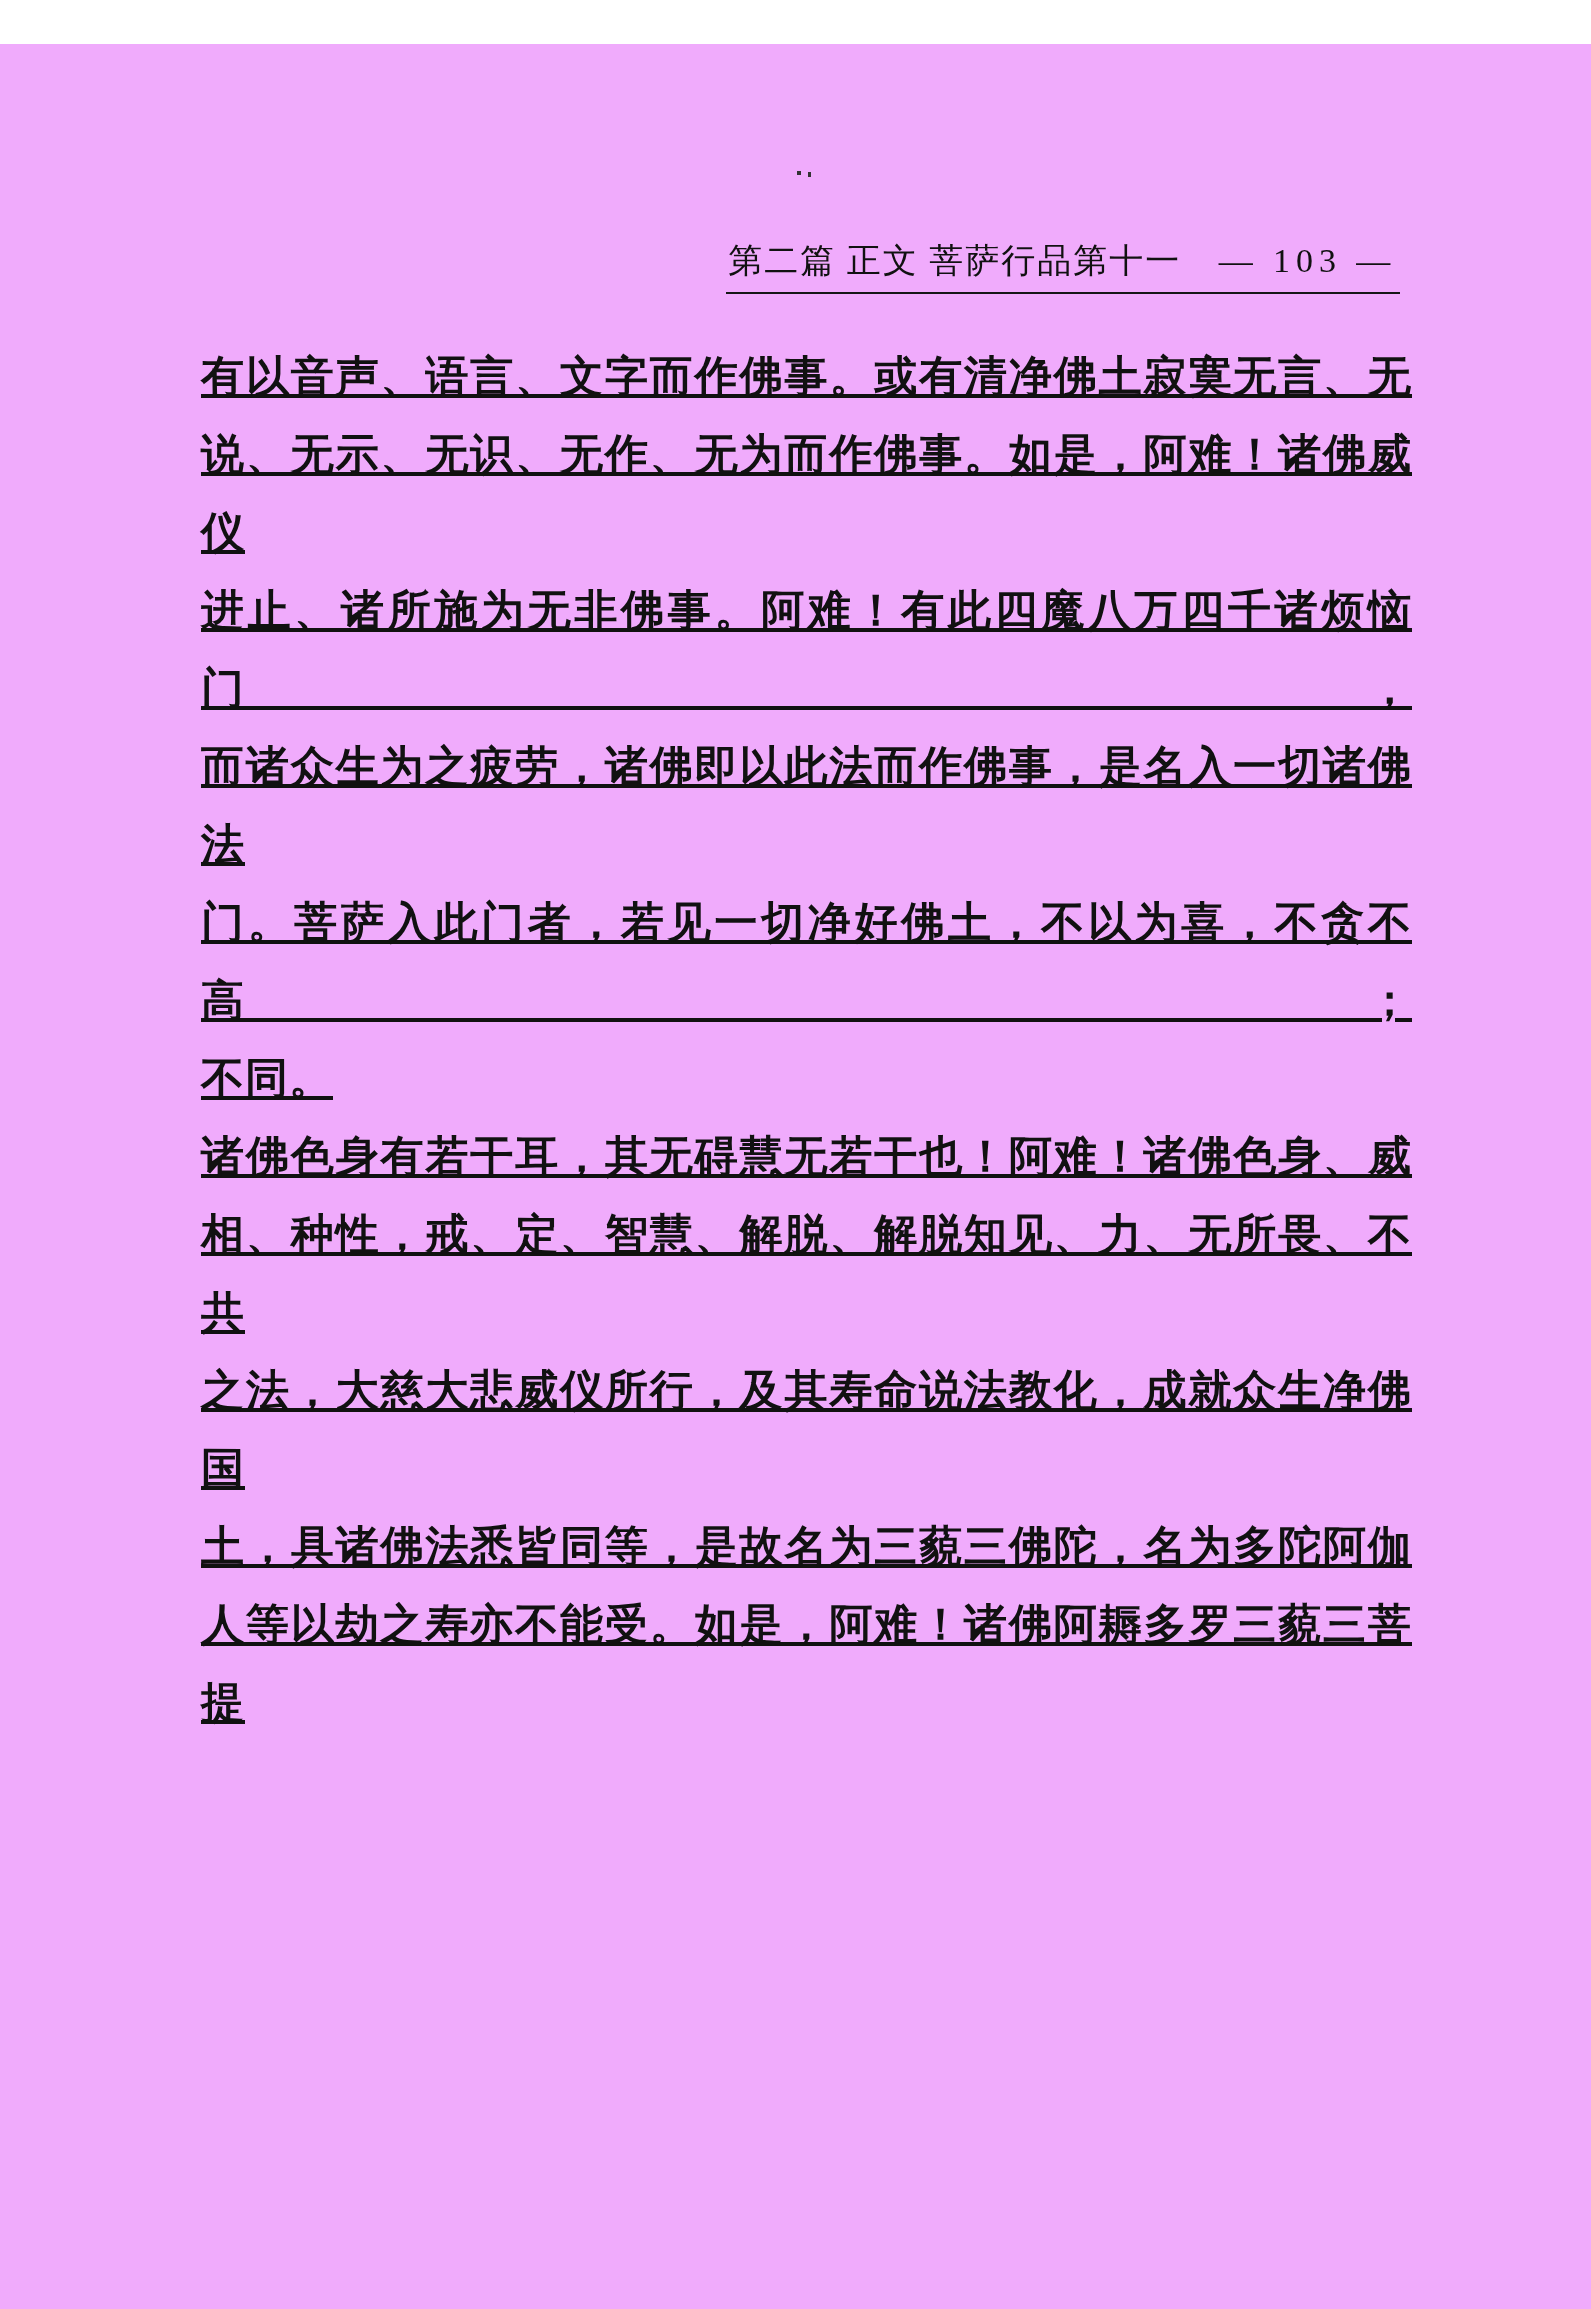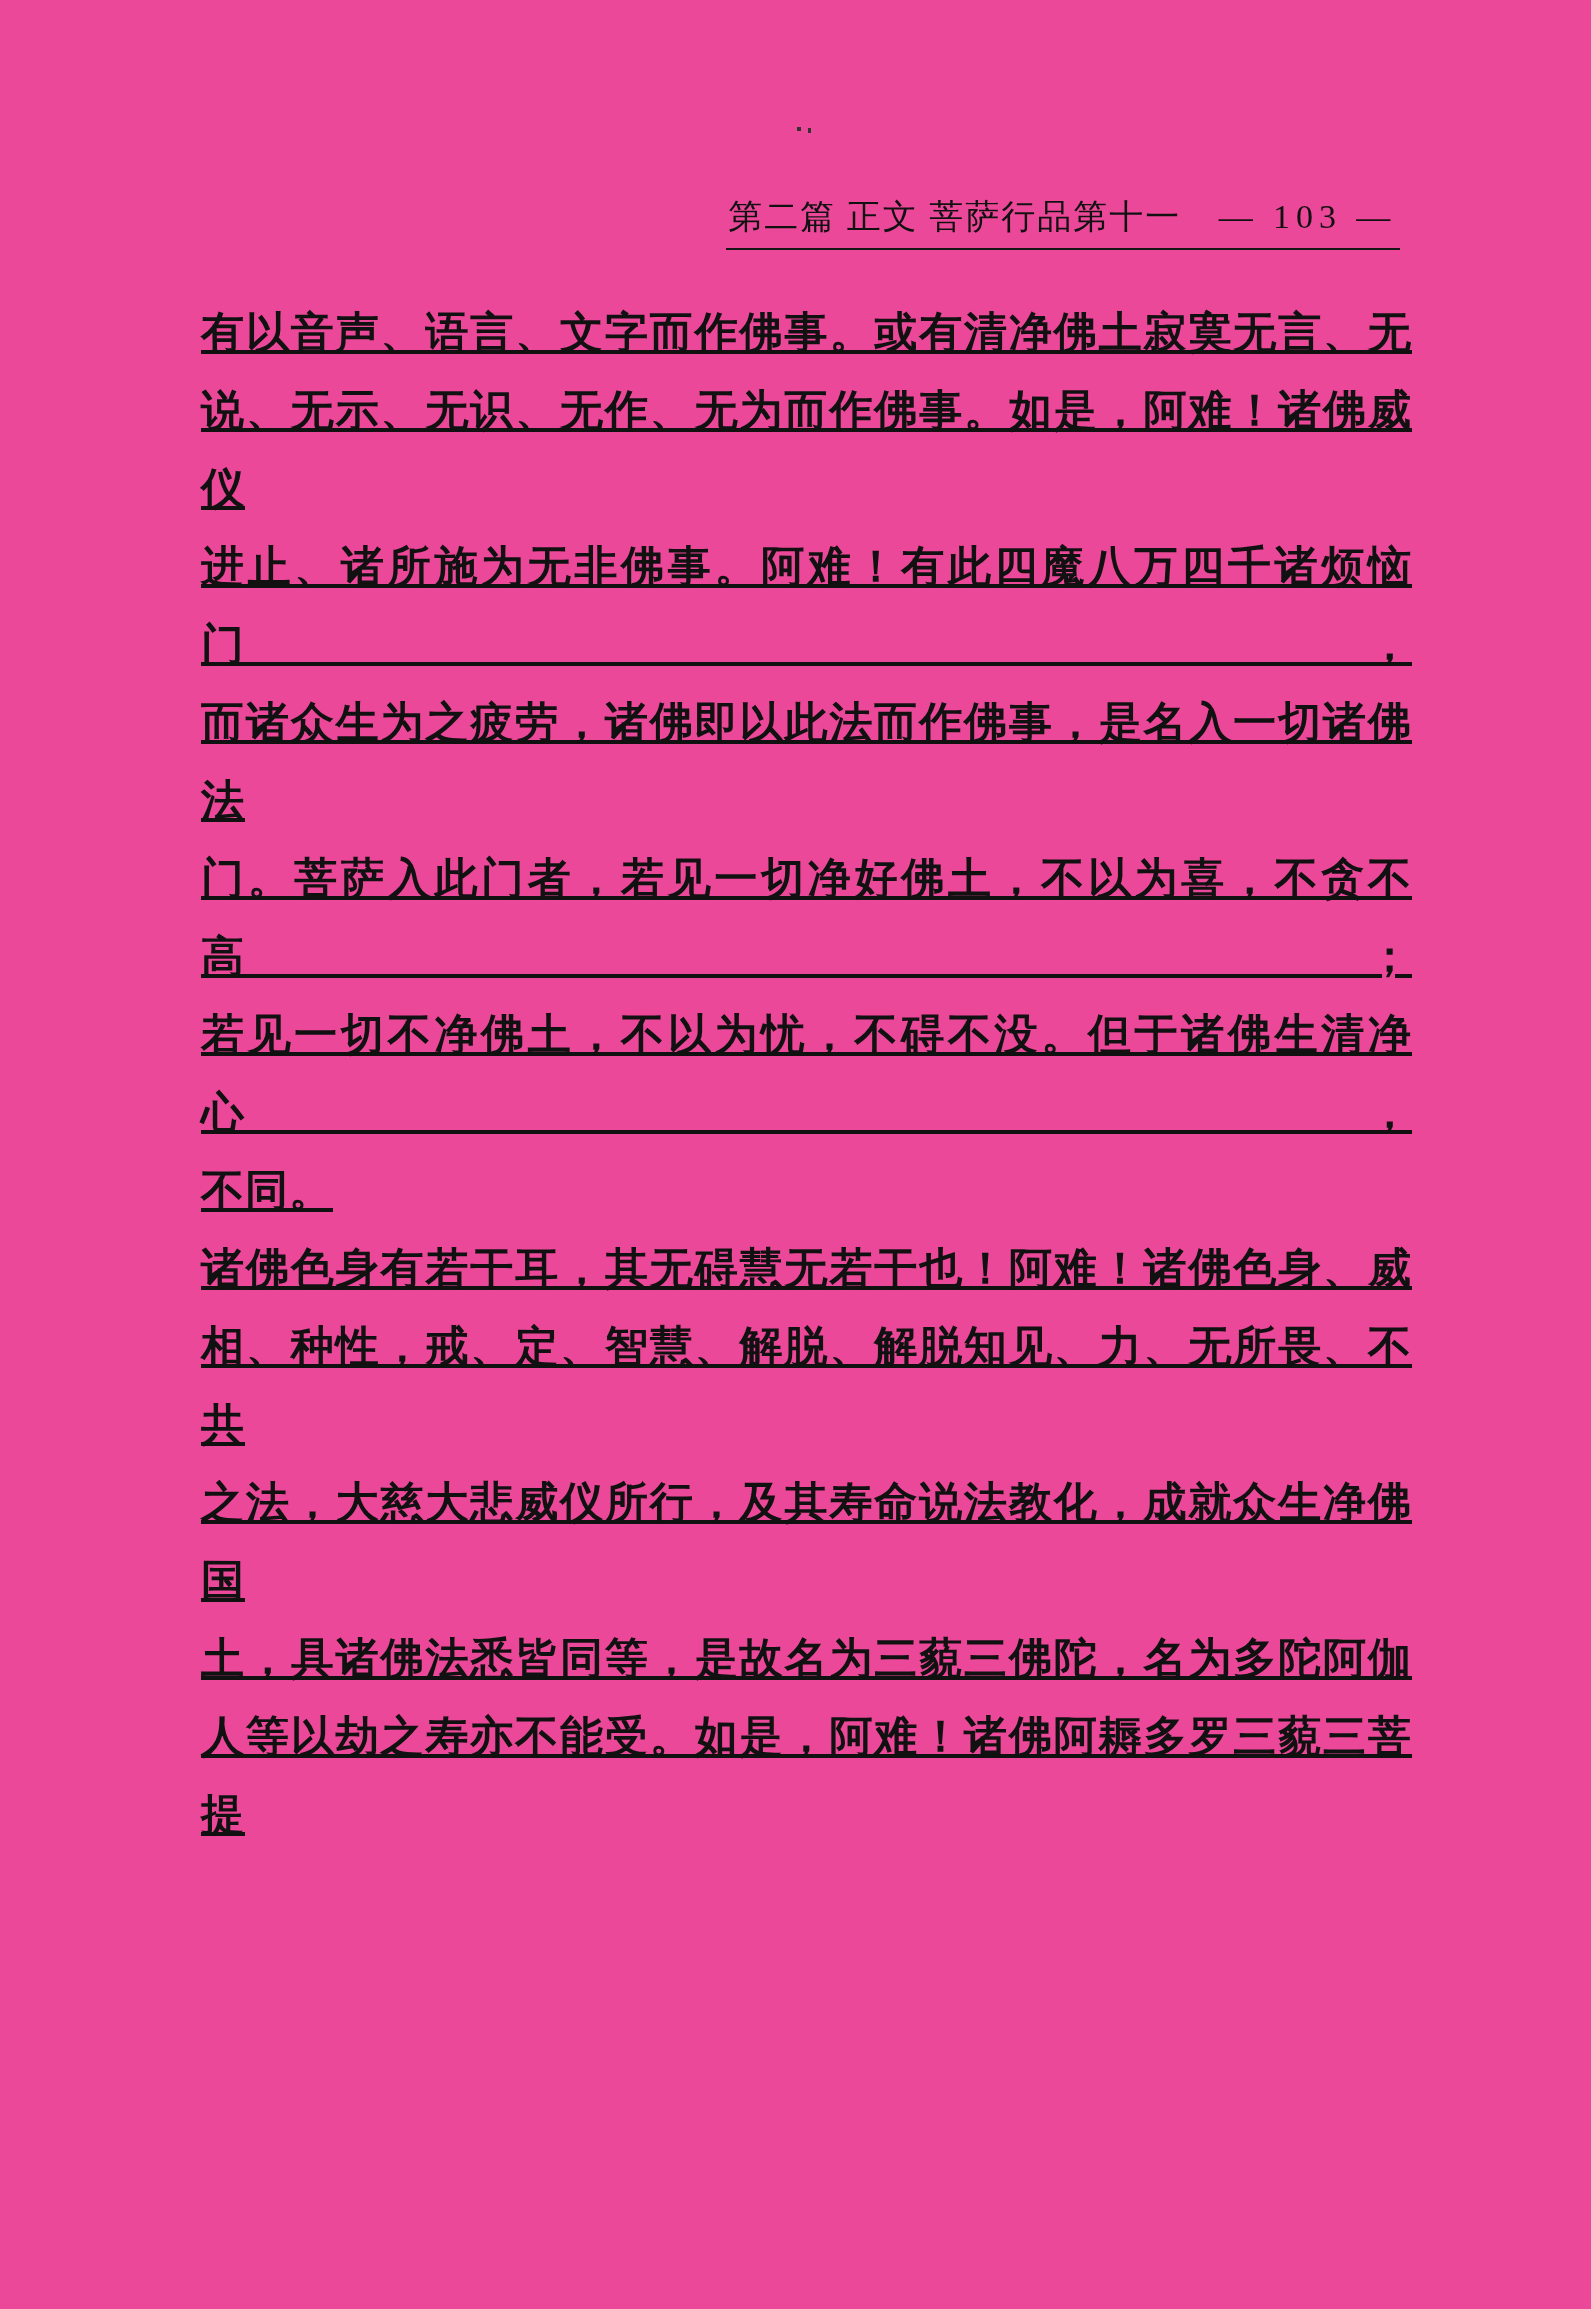--- a/index.html
+++ b/index.html
@@ -6,21 +6,22 @@
   body {
     width:1592px; height:2309px;
     background:#ffffff;
     font-family:"Liberation Sans", sans-serif;
     color:#111;
     position:relative;
     overflow:hidden;
   }
   .page {
     position:absolute; inset:0;
-    background:#ec4899;
+    background:#f0abfc;
+    margin-top:44px;
   }
   
   .running-header {
     position:absolute;
     top:197px;
     right:192px;
     font-family:"Liberation Serif", serif;
     font-size:34px;
     line-height:1.2;
     white-space:nowrap;
@@ -73,21 +74,20 @@
       <span class="hdr-folio">— 103 —</span>
     </span>
   </div>
 
   <div class="content">
       <div class="line j">有以音声、语言、文字而作佛事。或有清净佛土寂寞无言、无</div>
       <div class="line j">说、无示、无识、无作、无为而作佛事。如是，阿难！诸佛威仪</div>
       <div class="line j">进止、诸所施为无非佛事。阿难！有此四魔八万四千诸烦恼门，</div>
       <div class="line j">而诸众生为之疲劳，诸佛即以此法而作佛事，是名入一切诸佛法</div>
       <div class="line j">门。菩萨入此门者，若见一切净好佛土，不以为喜，不贪不高；</div>
-      <div class="line j">若见一切不净佛土，不以为忧，不碍不没。但于诸佛生清净心，</div>
       <div class="line je">不同。</div>
       <div class="line j">诸佛色身有若干耳，其无碍慧无若干也！阿难！诸佛色身、威</div>
       <div class="line j">相、种性，戒、定、智慧、解脱、解脱知见、力、无所畏、不共</div>
       <div class="line j">之法，大慈大悲威仪所行，及其寿命说法教化，成就众生净佛国</div>
       <div class="line j">土，具诸佛法悉皆同等，是故名为三藐三佛陀，名为多陀阿伽</div>
       <div class="line j">人等以劫之寿亦不能受。如是，阿难！诸佛阿耨多罗三藐三菩提</div>
     </div>
 
 </div>
 

